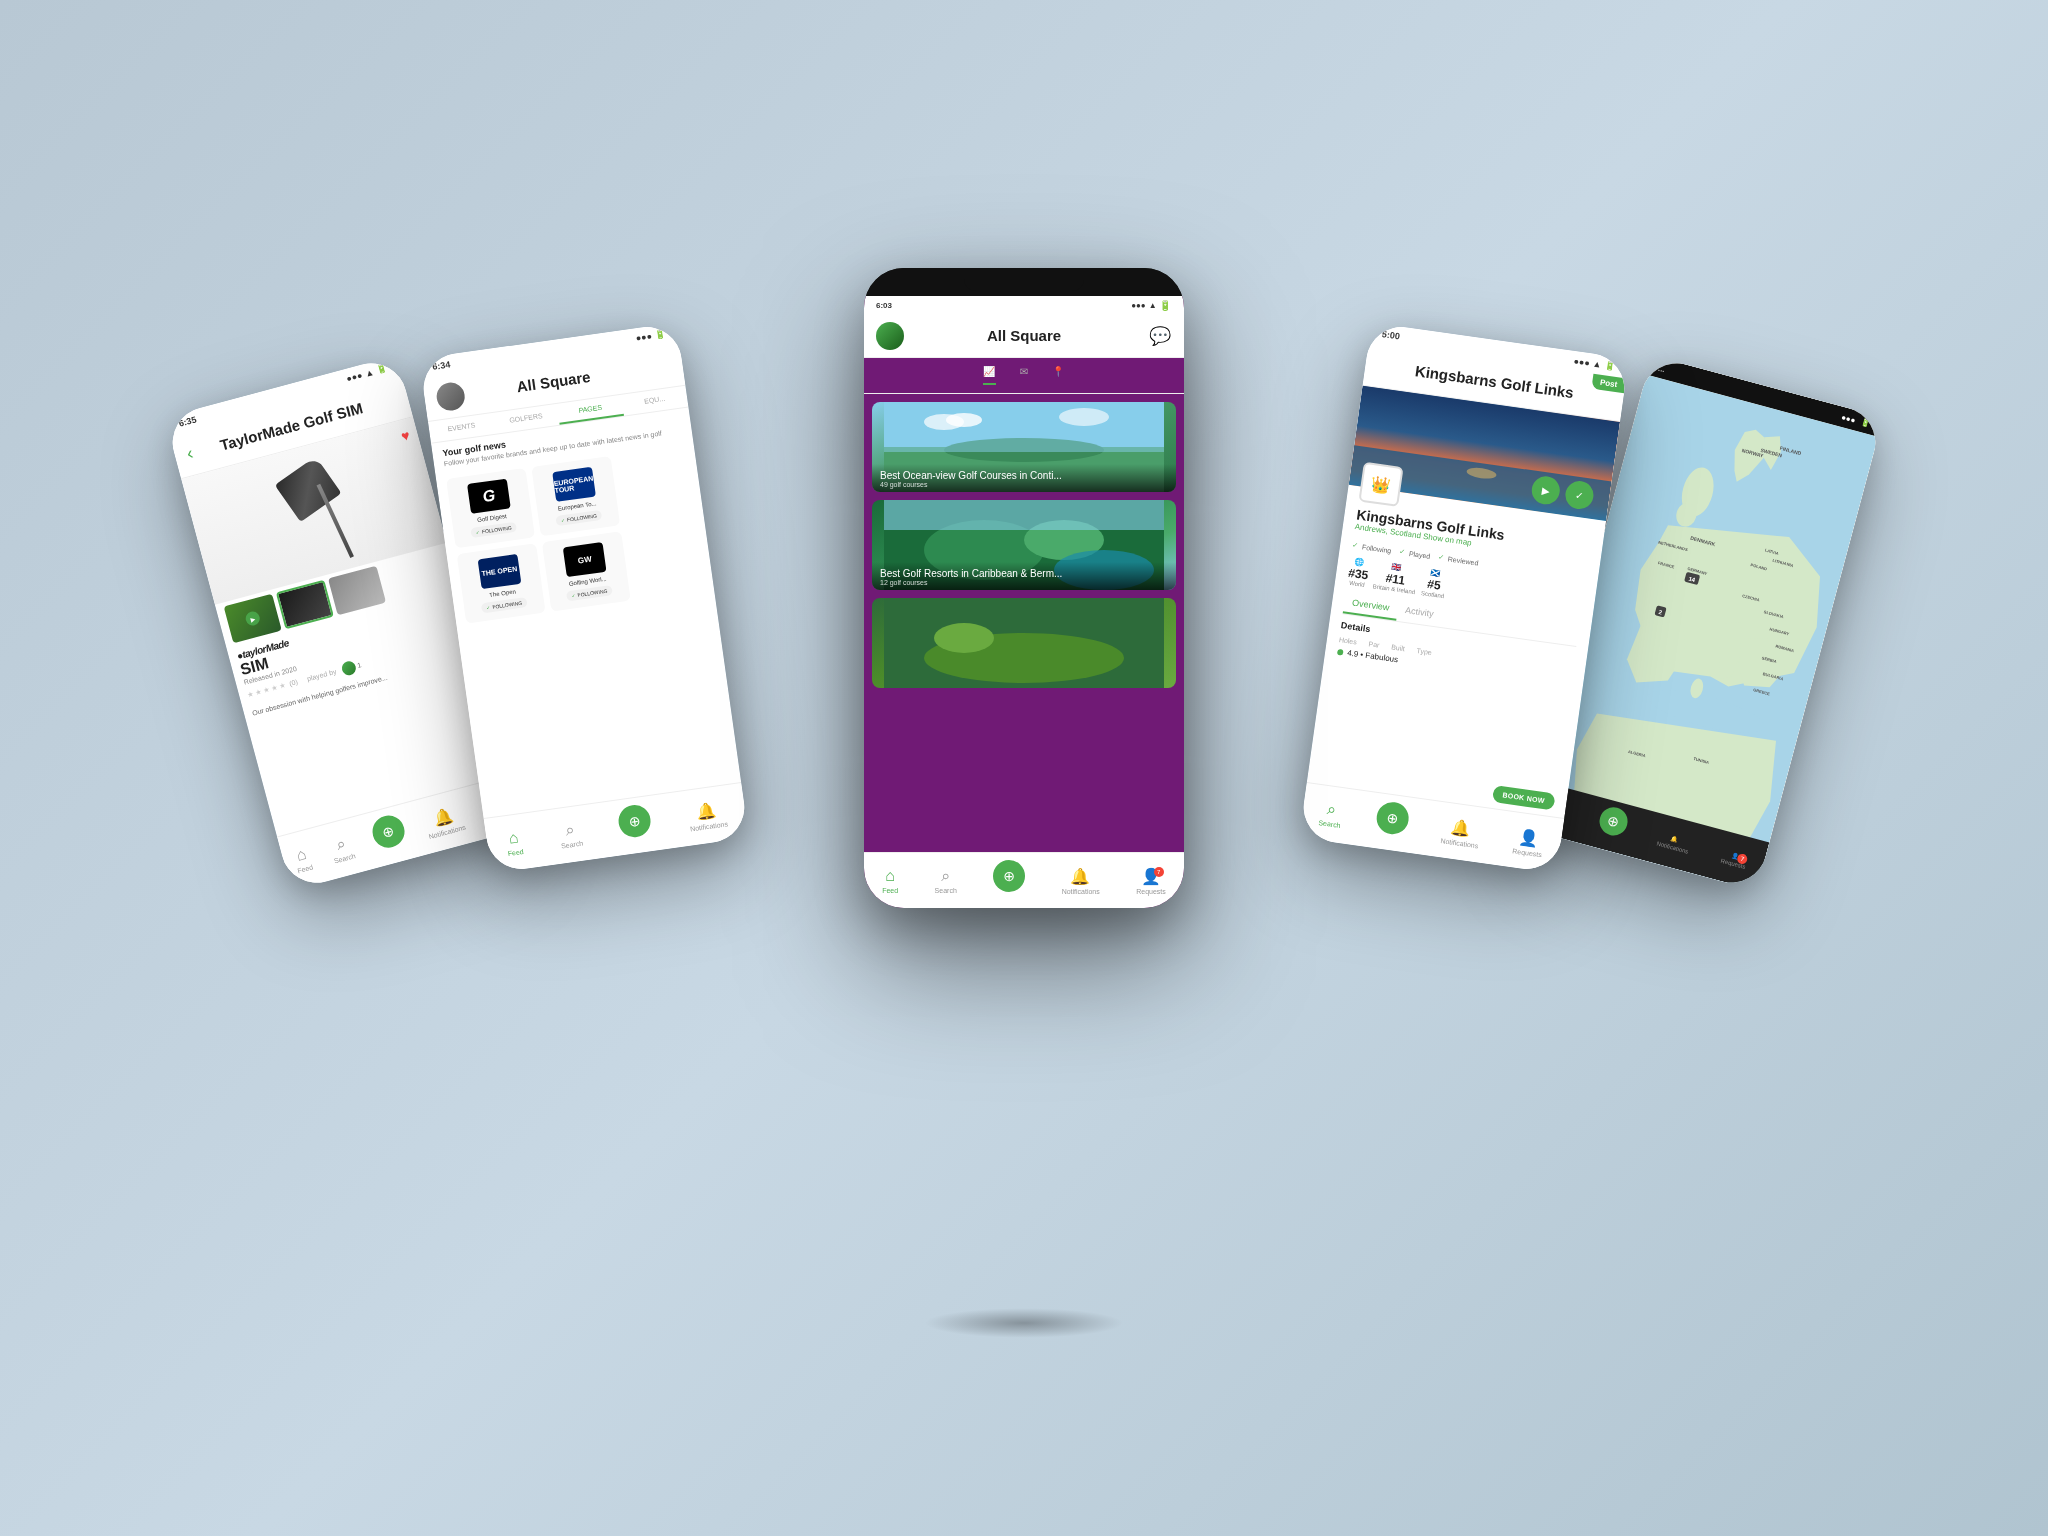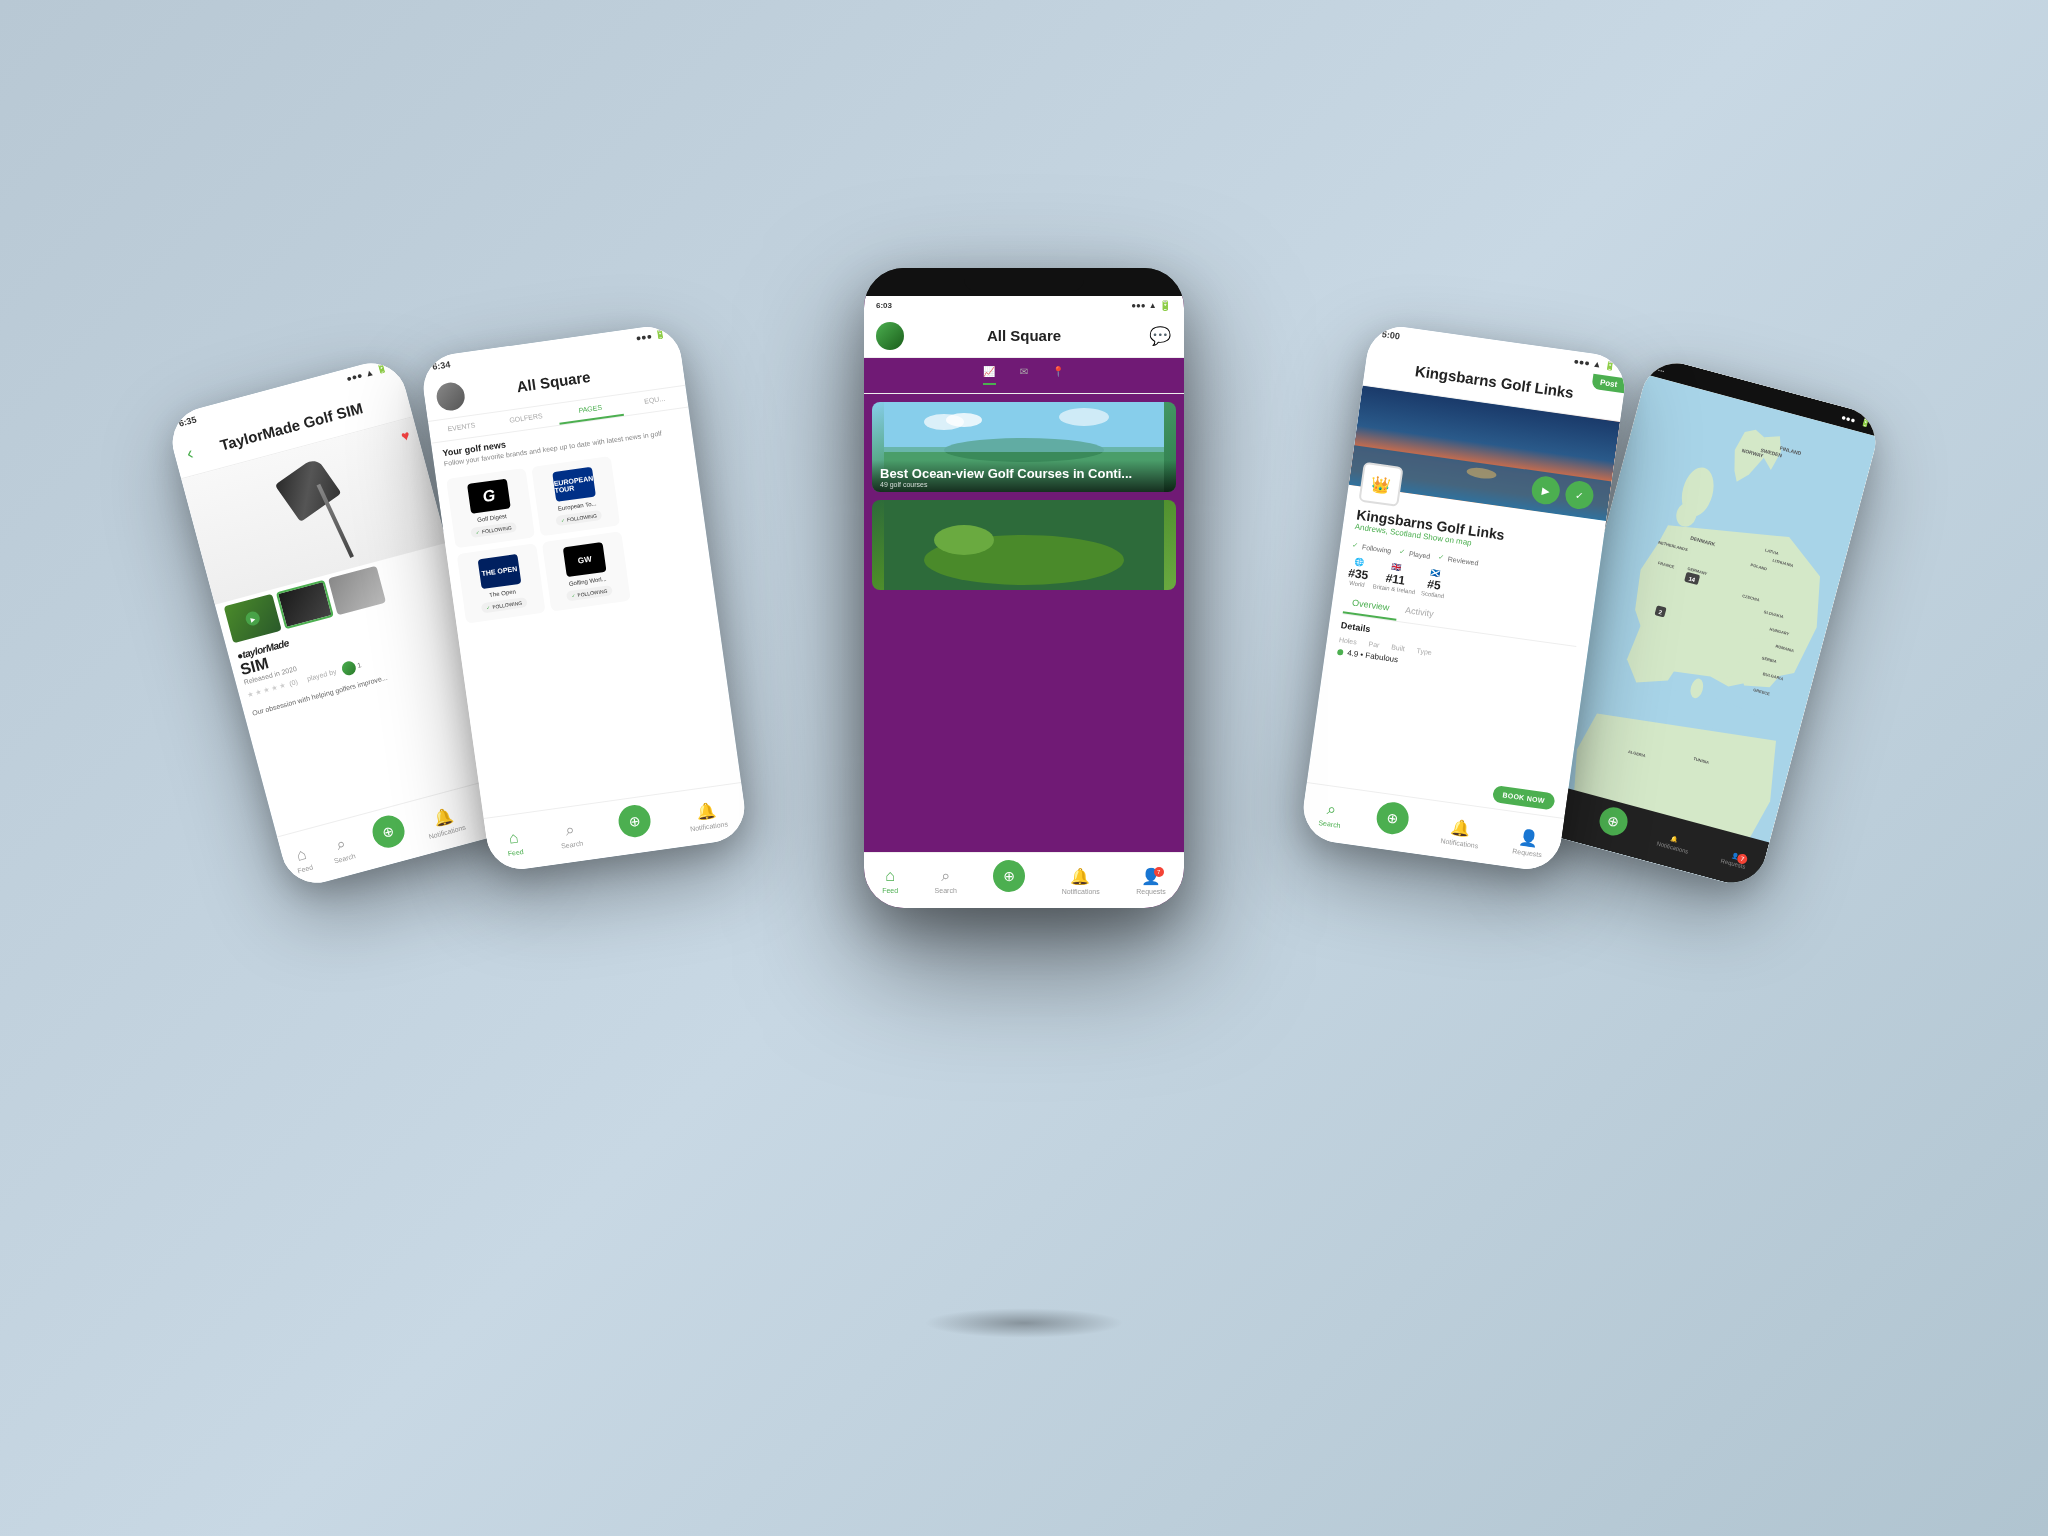--- a/index.html
+++ b/index.html
@@ -268,22 +268,22 @@
 
     .card-overlay {
       position: absolute;
       bottom: 0; left: 0; right: 0;
       background: linear-gradient(transparent, rgba(0,0,0,0.7));
       color: #fff;
       padding: 6px 8px 4px;
     }
 
     .card-title {
-      font-size: 13px;
-      font-weight: 700;
+      font-size: 10px;
+      font-weight: 400;
     }
 
     .card-subtitle {
       font-size: 7px;
       opacity: 0.8;
     }
 
     
     .pages-tabs {
       display: flex;
@@ -947,20 +947,37 @@
               <ellipse cx="80" cy="18" rx="18" ry="7" fill="rgba(255,255,255,0.8)"></ellipse>
               <ellipse cx="200" cy="15" rx="25" ry="9" fill="rgba(255,255,255,0.6)"></ellipse>
             </svg>
             <div class="card-overlay">
               <div class="card-title">Best Ocean-view Golf Courses in Conti...</div>
               <div class="card-subtitle">49 golf courses</div>
             </div>
           </div>
         </div>
 
+        <div class="card-item">
+          <div class="card-img card-gradient-aerial">
+            
+            <svg width="100%" height="100%" viewBox="0 0 280 90">
+              <rect fill="#1a6b3a" width="280" height="90"></rect>
+              <ellipse cx="100" cy="50" rx="60" ry="30" fill="#2d8a50"></ellipse>
+              <ellipse cx="180" cy="40" rx="40" ry="20" fill="#4aaa6a"></ellipse>
+              <rect x="0" y="0" width="280" height="30" fill="#87ceeb" opacity="0.6"></rect>
+
+              <ellipse cx="220" cy="70" rx="50" ry="20" fill="#1a8aaa" opacity="0.7"></ellipse>
+            </svg>
+            <div class="card-overlay">
+              <div class="card-title">Best Golf Resorts in Caribbean &amp; Berm...</div>
+              <div class="card-subtitle">12 golf courses</div>
+            </div>
+          </div>
+        </div>
 
         <div class="card-item">
           <div class="card-img card-gradient-tropical">
             <svg width="100%" height="100%" viewBox="0 0 280 90">
               <rect fill="#2d6b3a" width="280" height="90"></rect>
               <ellipse cx="140" cy="60" rx="100" ry="25" fill="#4a8a2a"></ellipse>
               <ellipse cx="80" cy="40" rx="30" ry="15" fill="#6aaa40"></ellipse>
             </svg>
           </div>
         </div>

